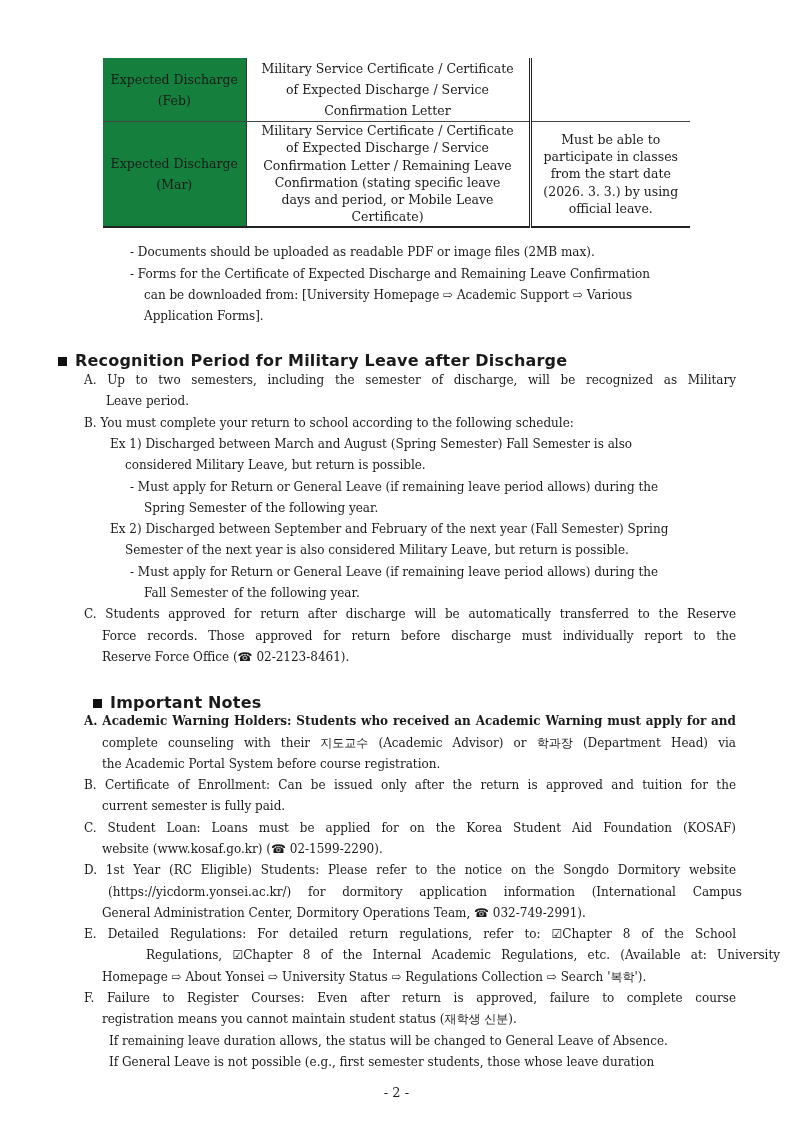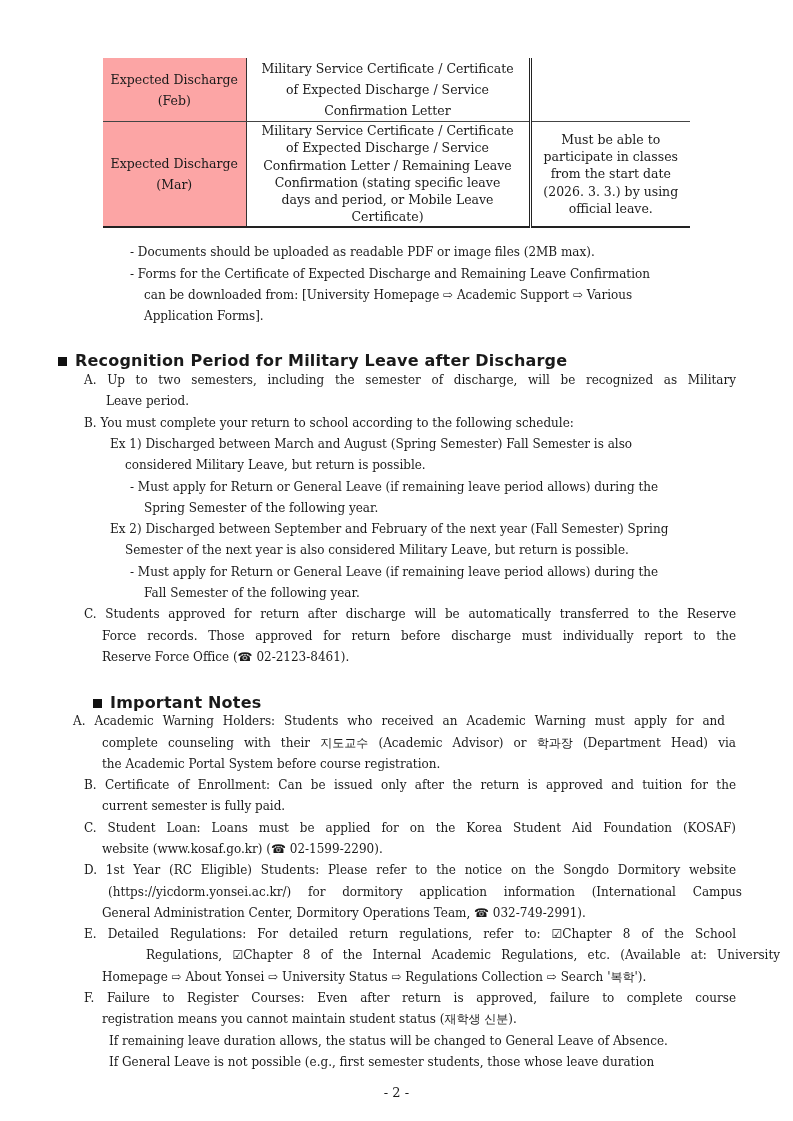--- a/index.html
+++ b/index.html
@@ -9,21 +9,21 @@
       color: #1a1a1a;
       font-size: 13px;
     }
     
     .tbl {
       position: absolute; left: 103px; top: 58px; width: 587px;
       border-collapse: collapse; table-layout: fixed;
       font-size: 12.5px; line-height: 17.3px;
     }
     .tbl td { padding: 0 3px; text-align: center; vertical-align: middle; }
-    .tbl td.lbl { background: #fca5a5; }
+    .tbl td.lbl { background: #15803d; }
     .tbl col.c1 { width: 143px; }
     .tbl col.c2 { width: 284px; }
     .tbl col.c3 { width: 160px; }
     .tbl tr.r0 td { border-top: 2px solid #222; border-bottom: 1px solid #444; height: 16px; }
     .tbl tr.r1 td { border-bottom: 1px solid #444; height: 57px; }
     .tbl tr.r2 td { border-bottom: 2px solid #222; height: 101px; }
     .tbl tr.r1 td.c2, .tbl tr.r1 td.c2 { line-height: 21px; }
     .tbl td.c1 { border-right: 1px solid #333; }
     .tbl td.c2 { border-right: 3px double #222; }
     .line { position: absolute; white-space: nowrap; font-size: 12px; line-height: 21px; }
@@ -100,21 +100,21 @@
 <div class="line" style="left:125px; top:540px;">Semester of the next year is also considered Military Leave, but return is possible.</div>
 <div class="line" style="left:130px; top:562px;">- Must apply for Return or General Leave (if remaining leave period allows) during the</div>
 <div class="line" style="left:144px; top:583px;">Fall Semester of the following year.</div>
 <div class="line just" style="left:84px; top:604px; width:652px;">C. Students approved for return after discharge will be automatically transferred to the Reserve</div>
 <div class="line just" style="left:102px; top:626px; width:634px;">Force records. Those approved for return before discharge must individually report to the</div>
 <div class="line" style="left:102px; top:647px;">Reserve Force Office (☎ 02-2123-8461).</div>
 
 <div class="heading" style="left:58px; top:693px;padding-left:35px;">
   <span class="sq"></span><span>Important Notes</span>
 </div>
-<div class="line just" style="left:73px; top:711px; width:652px;">A. Academic Warning Holders: Students who received an Academic Warning must apply for and</div>
+<div class="line just" style="left:84px; top:711px; width:652px;font-weight:bold;">A. Academic Warning Holders: Students who received an Academic Warning must apply for and</div>
 <div class="line just" style="left:102px; top:733px; width:634px;">complete counseling with their 지도교수 (Academic Advisor) or 학과장 (Department Head) via</div>
 <div class="line" style="left:102px; top:754px;">the Academic Portal System before course registration.</div>
 <div class="line just" style="left:84px; top:775px; width:652px;">B. Certificate of Enrollment: Can be issued only after the return is approved and tuition for the</div>
 <div class="line" style="left:102px; top:796px;">current semester is fully paid.</div>
 <div class="line just" style="left:84px; top:818px; width:652px;">C. Student Loan: Loans must be applied for on the Korea Student Aid Foundation (KOSAF)</div>
 <div class="line" style="left:102px; top:839px;">website (www.kosaf.go.kr) (☎ 02-1599-2290).</div>
 <div class="line just" style="left:84px; top:860px; width:652px;">D. 1st Year (RC Eligible) Students: Please refer to the notice on the Songdo Dormitory website</div>
 <div class="line just" style="left:108px; top:882px; width:634px;">(https://yicdorm.yonsei.ac.kr/) for dormitory application information (International Campus</div>
 <div class="line" style="left:102px; top:903px;">General Administration Center, Dormitory Operations Team, ☎ 032-749-2991).</div>
 <div class="line just" style="left:84px; top:924px; width:652px;">E. Detailed Regulations: For detailed return regulations, refer to: ☑Chapter 8 of the School</div>

